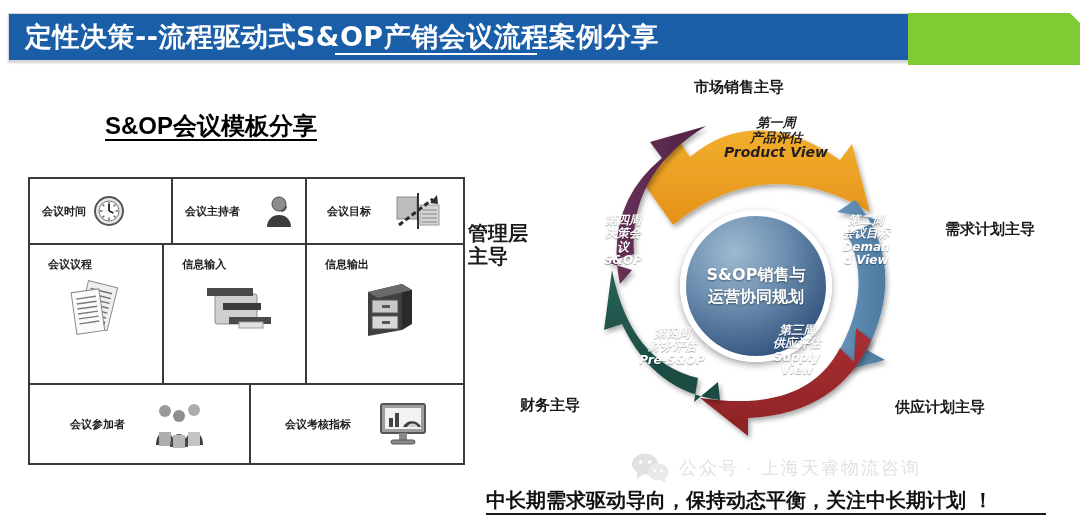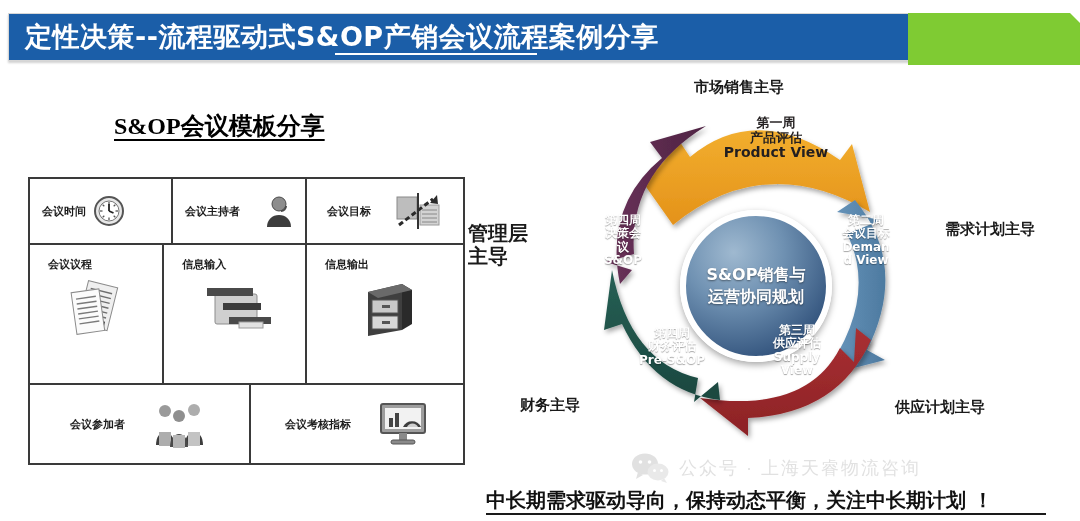--- a/index.html
+++ b/index.html
@@ -35,23 +35,22 @@
     width: 172px; height: 52px;
     background: #7fcb33;
     clip-path: polygon(0 0, calc(100% - 10px) 0, 100% 10px, 100% 100%, 0 100%);
   }
 
   
   .left-heading {
     position: absolute; left: 105px; top: 110px;
     font-size: 24px; font-weight: bold; color: #000;
     text-decoration: underline; text-underline-offset: 5px;
-    font-family: Liberation Serif, serif;
+    font-family: Liberation Sans, sans-serif;
     white-space: nowrap;
-    margin-left: 9px;
   }
 
   .tpl-table {
     position: absolute; left: 28px; top: 177px;
     width: 437px; height: 288px;
     border: 2px solid #3a3a3a; background: #fff;
   }
   .tpl-row { display: flex; width: 100%; }
   .tpl-row.r1 { height: 64px; }
   .tpl-row.r2 { height: 140px; border-top: 2px solid #3a3a3a; }
@@ -88,20 +87,21 @@
     font-family: "DejaVu Sans", "Liberation Sans", sans-serif;
   }
 
   
   .cycle { position: absolute; left: 540px; top: 62px; width: 420px; height: 400px; }
   .seg-text {
     position: absolute; color: #fff; font-weight: bold;
     text-align: center; line-height: 1.12; pointer-events: none;
     text-shadow: 0 1px 1px rgba(0,0,0,.35);
     font-family: "DejaVu Sans", "Liberation Sans", sans-serif;
+    font-style: italic;
   }
   .seg-text.dark { color: #231f20; text-shadow: none; }
   .hub {
     position: absolute; left: 140px; top: 148px;
     width: 152px; height: 152px; border-radius: 50%;
     background: radial-gradient(circle at 34% 26%, #9fb9d0 0%, #6f91b2 36%, #35567f 78%, #203a5c 100%);
     border: 6px solid #ffffff;
     box-shadow: 0 3px 7px rgba(0,0,0,.35);
     display: flex; align-items: center; justify-content: center;
   }

